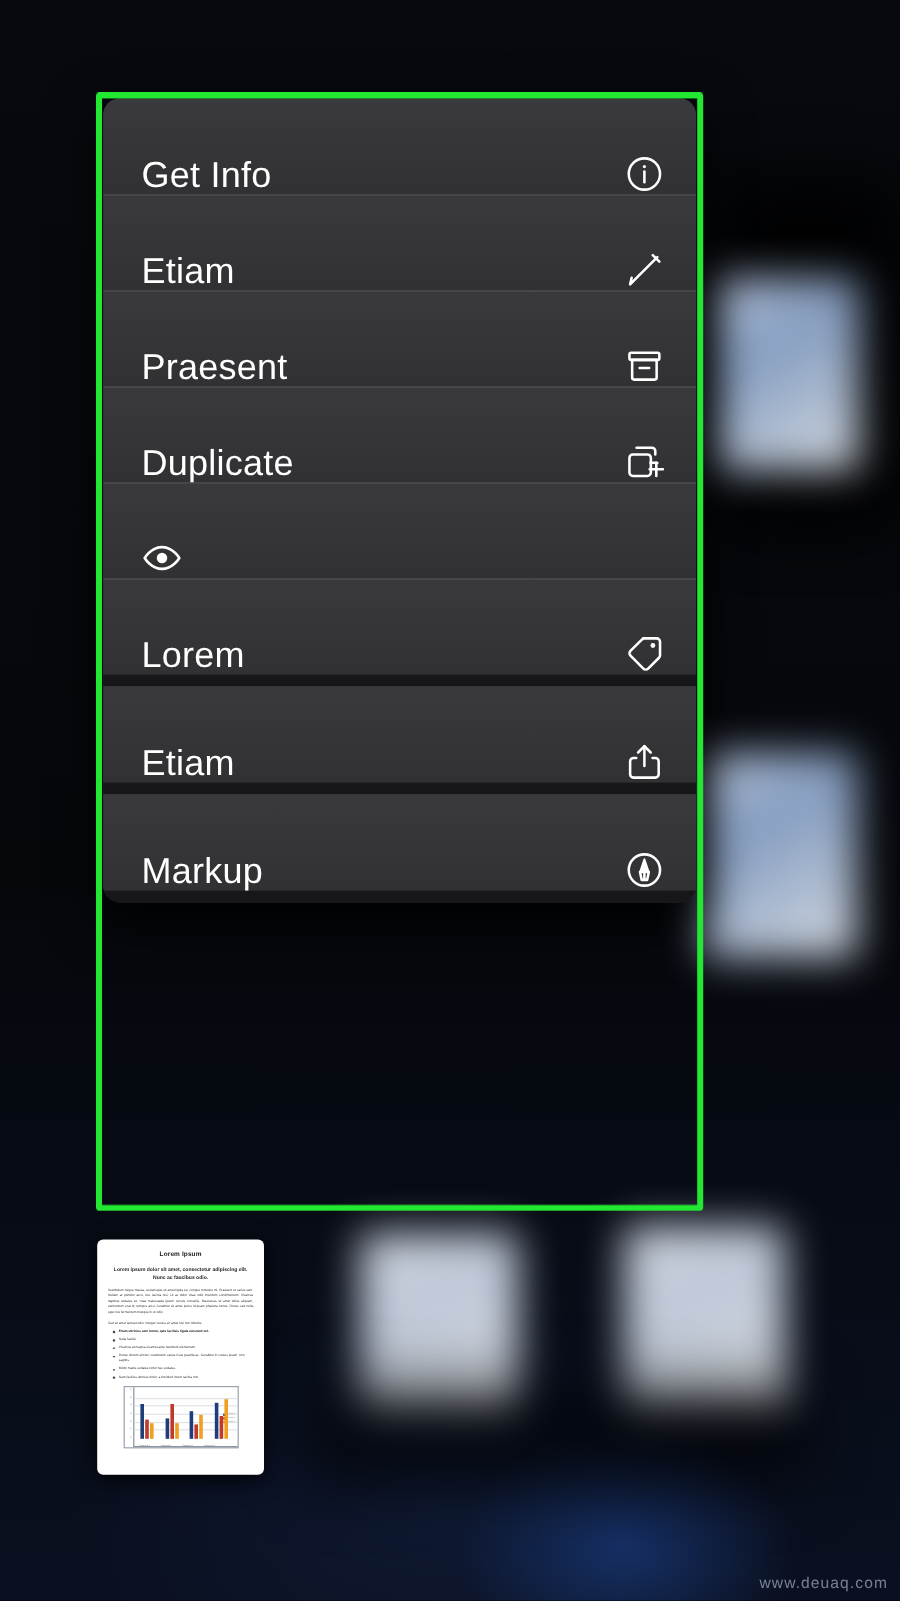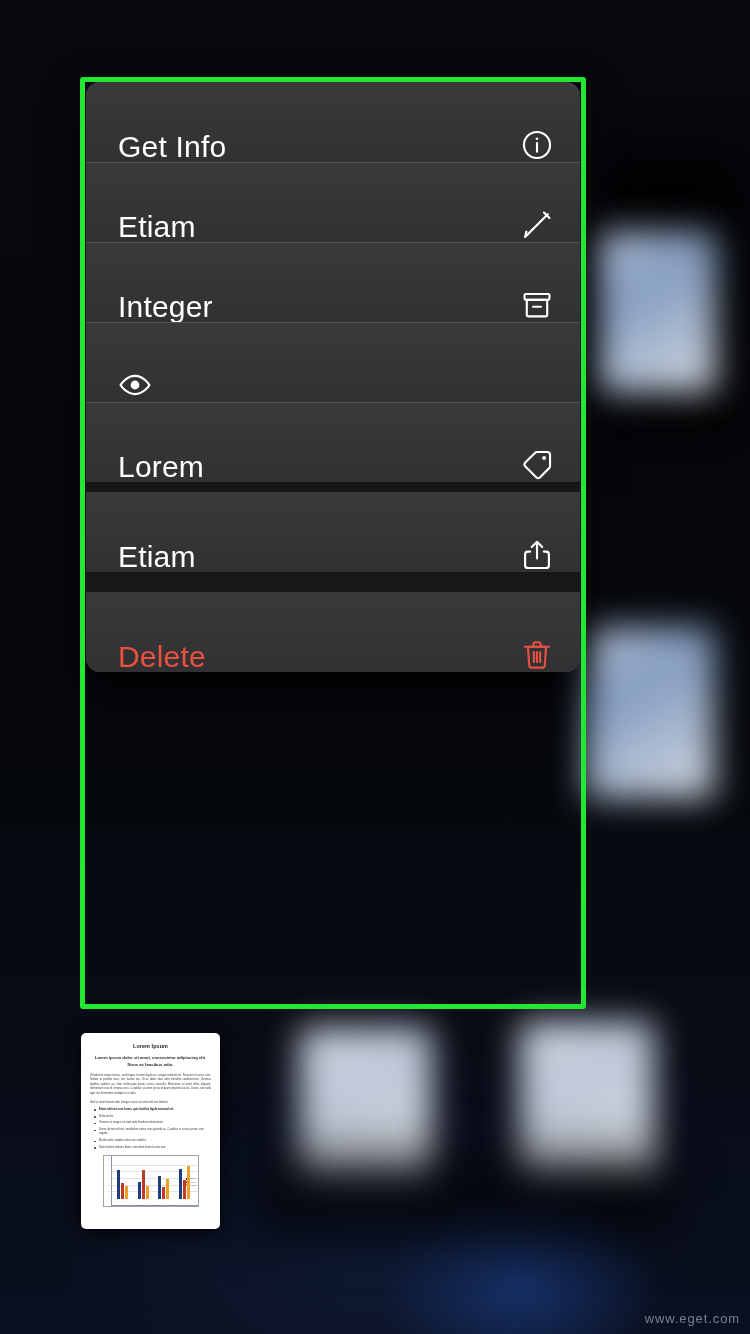--- a/index.html
+++ b/index.html
@@ -372,30 +372,41 @@
           <span class="menu-label">Etiam</span>
           <span class="menu-icon">
             <svg viewBox="0 0 24 24" fill="none" stroke="currentColor" stroke-width="1.5" stroke-linecap="round" stroke-linejoin="round">
               <path d="M19.6 4.4 5.2 18.8"></path>
               <path d="M16.9 3.2 20.8 7.1"></path>
               <path d="M5.2 18.8 3.6 20.4 4.5 16.6"></path>
             </svg>
           </span>
         </div>
         <div class="menu-item">
-          <span class="menu-label">Integer</span>
+          <span class="menu-label">Praesent</span>
           <span class="menu-icon">
             <svg viewBox="0 0 24 24" fill="none" stroke="currentColor" stroke-width="1.5" stroke-linecap="round" stroke-linejoin="round">
               <rect x="3.2" y="4.2" width="17.6" height="4.2" rx="1"></rect>
               <path d="M4.8 8.4h14.4v10.4a1.2 1.2 0 0 1-1.2 1.2H6a1.2 1.2 0 0 1-1.2-1.2z"></path>
               <path d="M9.2 13.2h5.6"></path>
             </svg>
           </span>
         </div>
         <div class="menu-item">
+          <span class="menu-label">Duplicate</span>
+          <span class="menu-icon">
+            <svg viewBox="0 0 24 24" fill="none" stroke="currentColor" stroke-width="1.5" stroke-linecap="round" stroke-linejoin="round">
+              <path d="M7.4 3.6h9a2 2 0 0 1 2 2v2"></path>
+              <rect x="3.2" y="7.6" width="12.6" height="12.6" rx="2"></rect>
+              <path d="M19 12.4v7.8M15.1 16.3h7.8" stroke-width="1.5"></path>
+              <path d="M15.6 12.4h3.4a2 2 0 0 1 .6.1"></path>
+            </svg>
+          </span>
+        </div>
+        <div class="menu-item">
           <span class="menu-icon">
             <svg viewBox="0 0 24 24" fill="none" stroke="currentColor" stroke-width="1.5" stroke-linecap="round" stroke-linejoin="round">
               <path d="M1.8 12S5.6 5.6 12 5.6 22.2 12 22.2 12 18.4 18.4 12 18.4 1.8 12 1.8 12z"></path>
               <circle cx="12" cy="12" r="3.1" fill="currentColor" stroke="none"></circle>
             </svg>
           </span>
         </div>
         <div class="menu-item">
           <span class="menu-label">Lorem</span>
           <span class="menu-icon">
@@ -413,33 +424,33 @@
           <span class="menu-icon">
             <svg viewBox="0 0 24 24" fill="none" stroke="currentColor" stroke-width="1.5" stroke-linecap="round" stroke-linejoin="round">
               <path d="M12 2.8v11.6"></path>
               <path d="M8.3 6.4 12 2.7l3.7 3.7"></path>
               <path d="M7.2 9.6H5.6a2 2 0 0 0-2 2v7.6a2 2 0 0 0 2 2h12.8a2 2 0 0 0 2-2v-7.6a2 2 0 0 0-2-2h-1.6"></path>
             </svg>
           </span>
         </div>
       </div>
       <div class="group-gap"></div>
+      <div class="menu-group">
+        <div class="menu-item">
+          <span class="menu-label">Markup</span>
+          <span class="menu-icon">
+            <svg viewBox="0 0 24 24" fill="none" stroke="currentColor" stroke-width="1.5" stroke-linecap="round" stroke-linejoin="round">
+              <circle cx="12" cy="12" r="9.2"></circle>
+              <path d="M12 5.6 9.4 13.2h5.2z" fill="currentColor" stroke="currentColor" stroke-width="1"></path>
+              <path d="M9.4 13.2h5.2l-1 4.6h-3.2z" fill="none"></path>
+              <path d="M12 13.2v4.2"></path>
+            </svg>
+          </span>
+        </div>
+      </div>
       <div class="group-gap"></div>
-      <div class="menu-group">
-        <div class="menu-item destructive">
-          <span class="menu-label">Delete</span>
-          <span class="menu-icon">
-            <svg viewBox="0 0 24 24" fill="none" stroke="currentColor" stroke-width="1.5" stroke-linecap="round" stroke-linejoin="round">
-              <path d="M3.4 6.2h17.2"></path>
-              <path d="M9.4 6.2V4.4a1.4 1.4 0 0 1 1.4-1.4h2.4a1.4 1.4 0 0 1 1.4 1.4v1.8"></path>
-              <path d="M5.6 6.2h12.8l-.9 13.2a1.6 1.6 0 0 1-1.6 1.5H8.1a1.6 1.6 0 0 1-1.6-1.5z"></path>
-              <path d="M9.8 10v7M12 10v7M14.2 10v7"></path>
-            </svg>
-          </span>
-        </div>
-      </div>
     </div>
 
   <div id="highlight-box" style="border-color: rgb(35, 232, 50);"></div>
 
-  <div id="watermark">www.eget.com</div>
+  <div id="watermark">www.deuaq.com</div>
 
 </div>
 
 </body></html>

